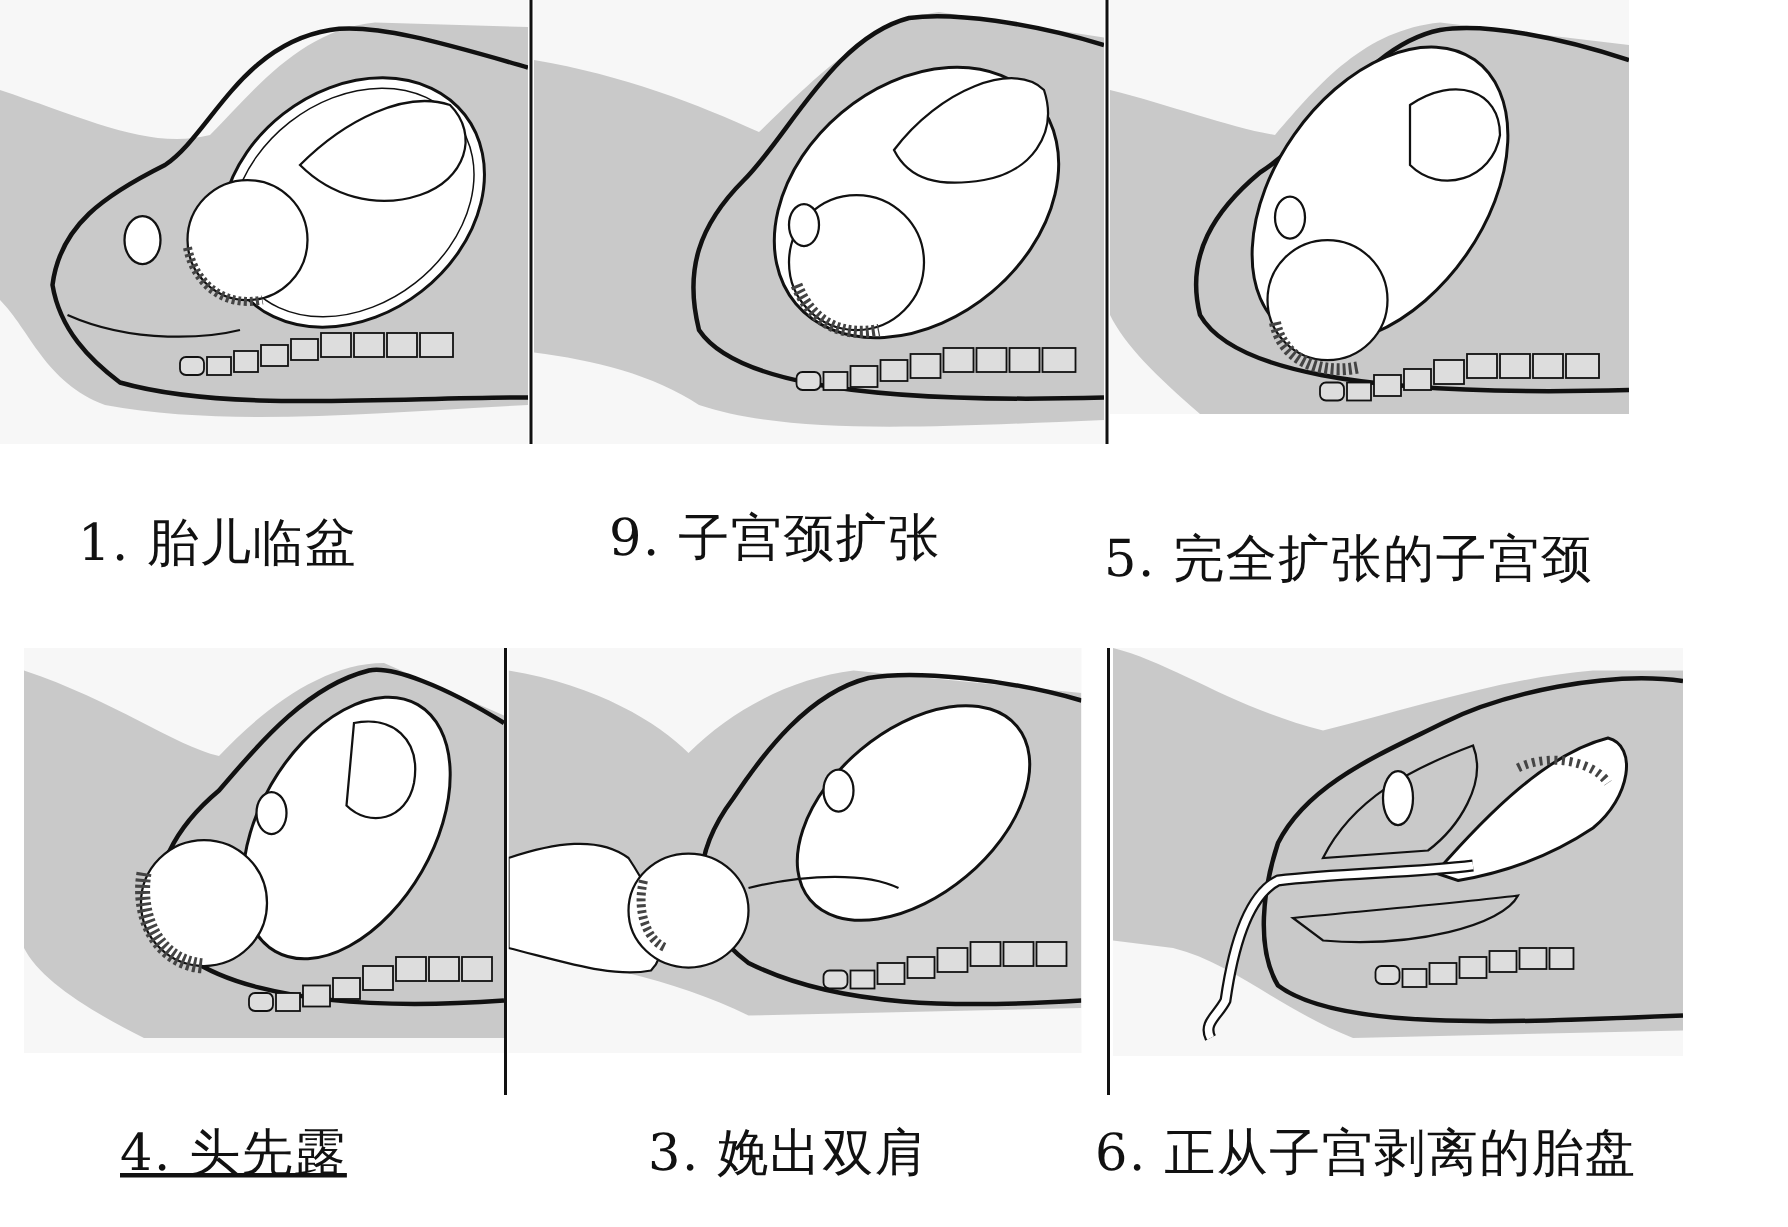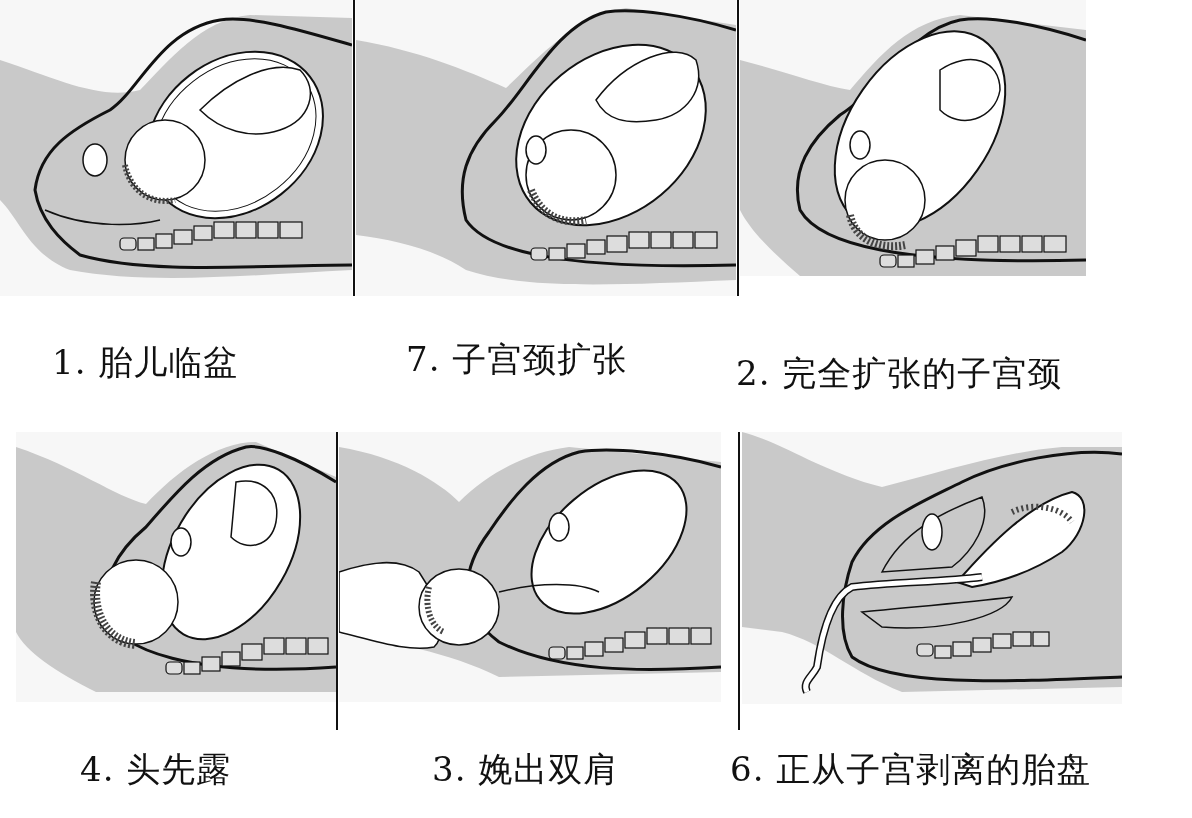--- a/index.html
+++ b/index.html
@@ -81,22 +81,22 @@
       <rect x="216" y="240" width="20" height="16"></rect>
         <rect x="238" y="236" width="20" height="16"></rect>
       <rect x="260" y="236" width="20" height="16"></rect>
         <rect x="282" y="236" width="20" height="16"></rect>
       <rect x="304" y="236" width="22" height="16"></rect>
     </g>
   </svg>
 </div>
 
 <div class="caption" style="left:52px;top:345px;text-align:center;">1. 胎儿临盆</div>
-<div class="caption" style="left:406px;top:342px;">7. 子宫颈扩张</div>
-<div class="caption" style="left:736px;top:356px;">2. 完全扩张的子宫颈</div>
+<div class="caption" style="left:406px;top:342px;">9. 子宫颈扩张</div>
+<div class="caption" style="left:736px;top:356px;">5. 完全扩张的子宫颈</div>
 
 <div class="panel" style="left:16px;top:432px;width:320px;height:270px;">
   <svg viewBox="0 0 320 270">
     <path d="M0,15 C60,35 100,65 130,72 C160,40 200,10 240,10 L320,45 L320,260 L80,260 C40,240 10,220 0,200 Z" fill="#c9c9c9"></path>
     <path d="M320,50 C280,25 245,12 230,15 C190,25 160,60 130,95 C100,120 85,150 90,180 C100,220 180,245 320,235" fill="none" stroke="#111" stroke-width="3"></path>
     <ellipse cx="215" cy="120" rx="95" ry="58" transform="rotate(-60 215 120)" fill="#fff" stroke="#111" stroke-width="2"></ellipse>
     <circle cx="120" cy="170" r="42" fill="#fff" stroke="#111" stroke-width="1.5"></circle>
     <path d="M80,150 C75,180 90,210 120,212" fill="none" stroke="#444" stroke-width="10" stroke-dasharray="2 2"></path>
     <path d="M220,50 C245,45 265,60 260,90 C255,115 230,120 215,105 Z" fill="#fff" stroke="#111" stroke-width="1.5"></path>
     <ellipse cx="165" cy="110" rx="10" ry="14" fill="#fff" stroke="#111" stroke-width="1.5"></ellipse>
@@ -154,15 +154,15 @@
         <rect x="193" y="214" width="16" height="12"></rect>
       <rect x="211" y="210" width="18" height="14"></rect>
         <rect x="231" y="206" width="18" height="14"></rect>
       <rect x="251" y="202" width="18" height="14"></rect>
         <rect x="271" y="200" width="18" height="14"></rect>
       <rect x="291" y="200" width="16" height="14"></rect>
     </g>
   </svg>
 </div>
 
-<div class="caption" style="left:80px;top:752px;">4. 头先露</div>
+<div class="caption" style="left:80px;top:752px;text-decoration:underline;">4. 头先露</div>
 <div class="caption" style="left:432px;top:752px;">3. 娩出双肩</div>
 <div class="caption" style="left:730px;top:752px;text-align:right;">6. 正从子宫剥离的胎盘</div>
 
 </body></html>

